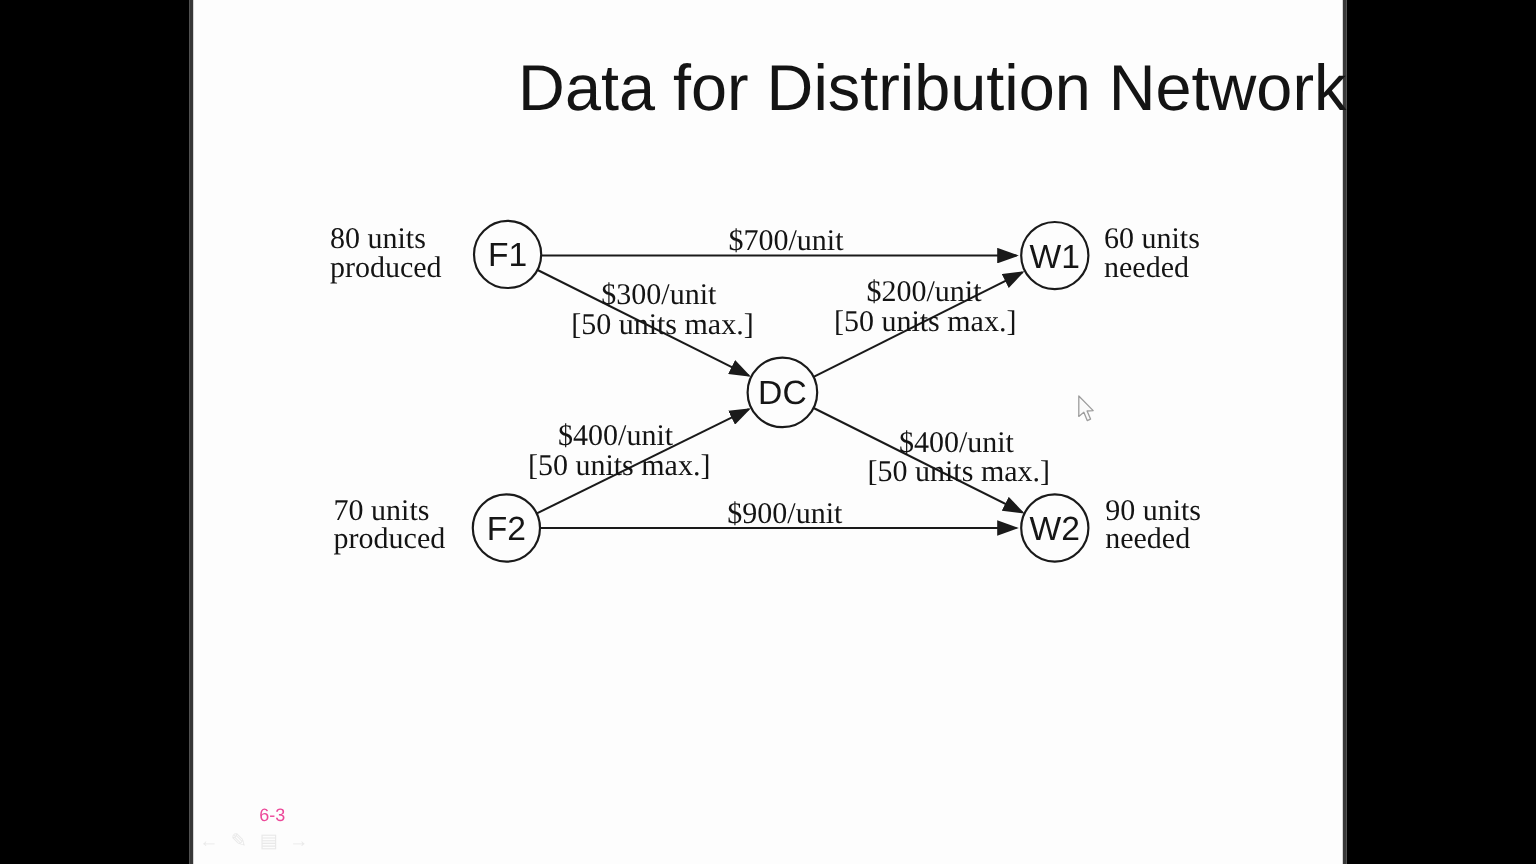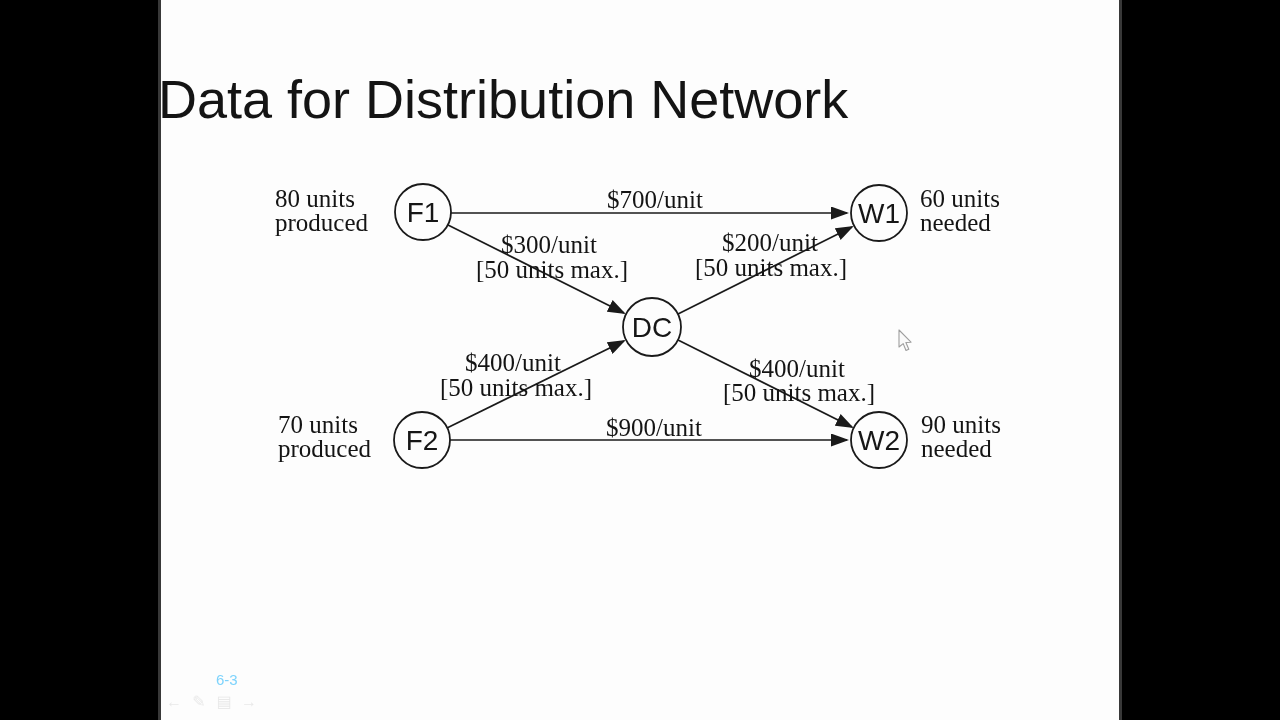--- a/index.html
+++ b/index.html
@@ -12,23 +12,23 @@
   .slide {
     position: absolute;
     left: 158px; top: 0;
     width: 964px; height: 720px;
     background: #fdfdfd;
     border-left: 3px solid #383838;
     border-right: 3px solid #383838;
   }
   .slide-title {
     position: absolute;
-    left: 158px; top: 68px;
+    left: 158px; top: 43px;
     width: 964px;
-    text-align: left;
+    text-align: right;
     font-family: "Liberation Sans", sans-serif;
     font-size: 54px;
     font-weight: 400;
     letter-spacing: 0px;
     color: #141414;
     white-space: nowrap;
   }
   .diagram-svg {
     position: absolute;
     left: 0; top: 0;
@@ -55,21 +55,21 @@
     font-size: 25px;
     fill: #141414;
   }
   .cost-label, .cap-label { text-anchor: middle; }
   .annotation-text { text-anchor: start; }
   .page-number {
     position: absolute;
     left: 216px; top: 671px;
     font-family: "Liberation Sans", sans-serif;
     font-size: 15px;
-    color: #7dd3fc;
+    color: #ec4899;
   }
   .presenter-controls {
     position: absolute;
     left: 166px; top: 693px;
     display: flex;
     gap: 9px;
     color: #e9e9e9;
     font-size: 16px;
     line-height: 18px;
   }

